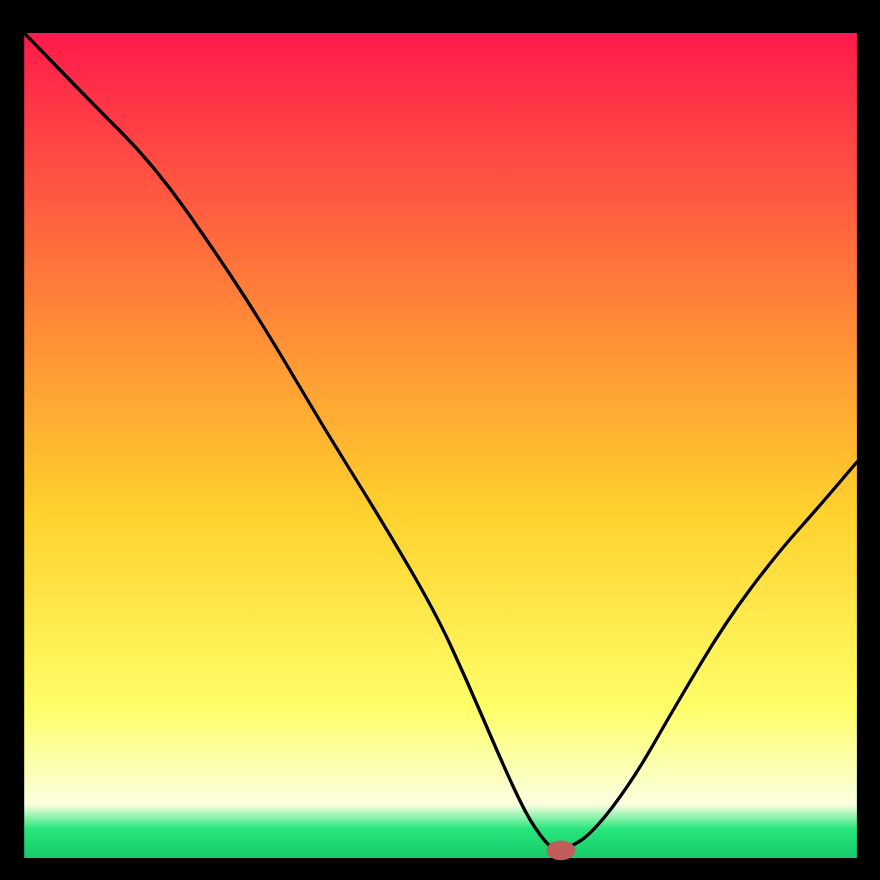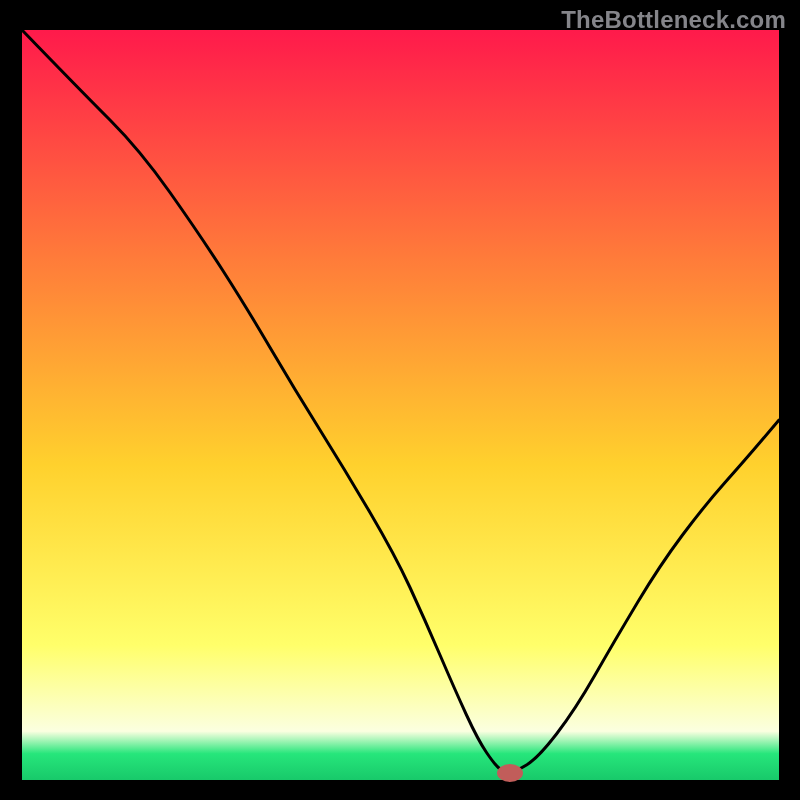--- a/index.html
+++ b/index.html
@@ -57,15 +57,14 @@
           <stop offset="93.50%" stop-color="#fbffe0"></stop>
           <stop offset="96.50%" stop-color="#26e67b"></stop>
           <stop offset="100.00%" stop-color="#18c96a"></stop>
         </linearGradient>
   </defs>
   <rect id="plot-rect" fill="url(#bg-grad)" x="22" y="30" width="757" height="750"></rect>
   <path id="curve-path" class="curve" d="M 22 30 Q 80 90 110 120 Q 140 150 170 192.5 Q 200 235 222.5 270 Q 245 305 270 347.5 Q 295 390 320 430 Q 345 470 370 512.5 Q 395 555 410 587.5 Q 425 620 440 655 Q 455 690 466.5 715 Q 478 740 486.5 752.5 Q 495 765 499.5 768.5 Q 504 772 509.5 772 Q 515 772 526.5 765 Q 538 758 556.5 734 Q 575 710 595 675 Q 615 640 637.5 602.5 Q 660 565 682.5 535 Q 705 505 725 482.5 Q 745 460 762 440 T 779 420" stroke="#000000"></path>
   <ellipse id="marker-ell" class="marker" cx="510" cy="773" rx="13" ry="9" fill="#c15d5a"></ellipse>
 </svg>
 
-<div class="watermark">TheBottleneck.com</div>
 
 </div>
 
 </body></html>

